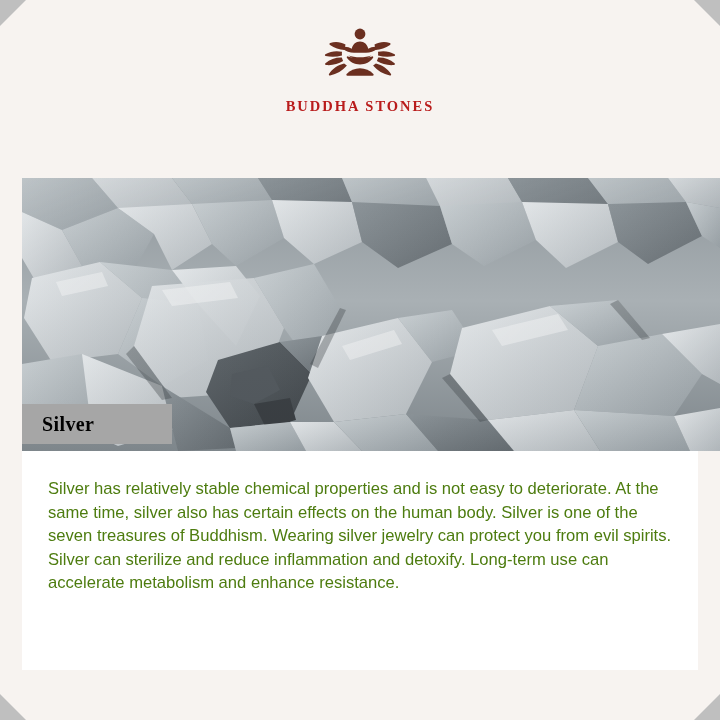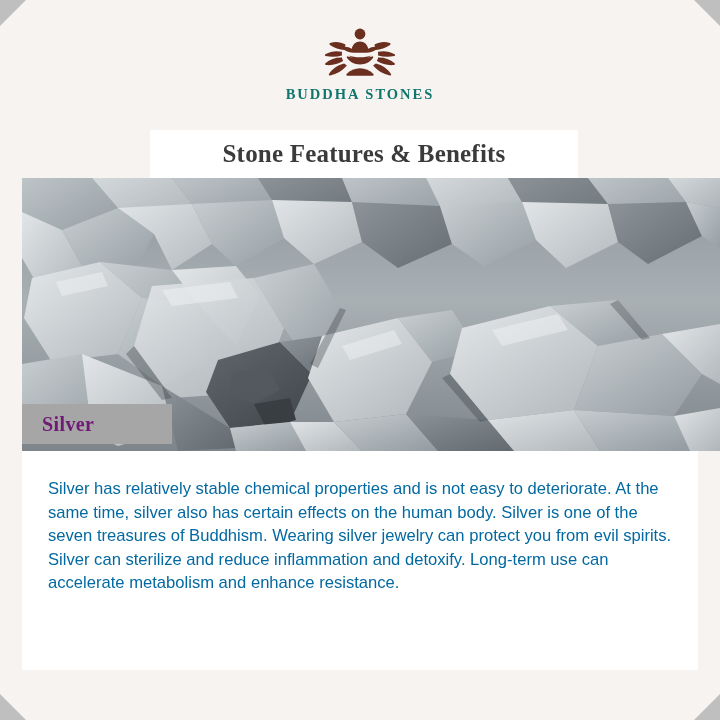--- a/index.html
+++ b/index.html
@@ -68,24 +68,24 @@
     justify-content: flex-start;
     padding-top: 20px;
     box-sizing: border-box;
   }
   .logo-mark {
     width: 150px;
     height: 62px;
     display: block;
   }
   .brand-name {
-    margin-top: 4px;
+    margin-top: 16px;
     font-size: 14.5px;
     letter-spacing: 2.0px;
-    color: #0f766e;
+    color: #b91c1c;
     font-weight: bold;
     font-family: "Liberation Serif", serif;
   }
 
   
   .title-band {
     position: absolute;
     left: 150px;
     top: 130px;
     width: 428px;
@@ -131,21 +131,21 @@
     align-items: center;
     padding-left: 20px;
     padding-right: 26px;
     box-sizing: border-box;
     z-index: 3;
   }
   .name-tag .name-text {
     font-family: "Liberation Serif", serif;
     font-weight: bold;
     font-size: 20px;
-    color: #701a75;
+    color: #000000;
     letter-spacing: 0.4px;
   }
 
   
   .desc-panel {
     position: absolute;
     left: 22px;
     top: 451px;
     width: 676px;
     height: 219px;
@@ -162,21 +162,21 @@
     margin-bottom: 16px;
   }
   .keywords .heart {
     color: #3a3a3a;
     font-size: 17px;
     padding: 0 1px;
   }
   .body-text {
     font-size: 16.6px;
     line-height: 1.42;
-    color: #0369a1;
+    color: #4d7c0f;
     font-family: "Liberation Sans", sans-serif;
   }
 
   
   .wedge-bl {
     position: absolute;
     left: 0;
     bottom: 0;
     width: 0;
     height: 0;
@@ -212,23 +212,20 @@
           <path d="M93.2 37.6c6-0.2 11.9 1.8 16.4 5.7 0.7 0.6 0.3 1.7-0.6 1.8-6 0.6-12-0.8-17.1-4 0.5-1.1 0.9-2.3 1.3-3.5z"></path>
           <path d="M90.9 43.5c6.2 1.5 11.6 5.2 15.1 10.4 0.5 0.8-0.2 1.8-1.1 1.6-6.6-1.3-12.5-4.8-16.8-9.9 1-0.6 1.9-1.3 2.8-2.1z"></path>
 
           <path d="M75 48.2c-5.1 0-9.9 2.1-13.4 5.7-0.6 0.7-0.1 1.8 0.8 1.8h25.2c0.9 0 1.4-1.1 0.8-1.8-3.5-3.6-8.3-5.7-13.4-5.7z"></path>
         </g>
       </svg>
     </span>
     <div class="brand-name">BUDDHA STONES</div>
   </div>
 
-  <div class="title-band">
-    <span class="title-text">Stone Features &amp; Benefits</span>
-  </div>
 
   <div class="photo">
     <svg viewBox="0 0 698 273" xmlns="http://www.w3.org/2000/svg" aria-hidden="true">
       <defs>
         <linearGradient id="bg" x1="0" y1="0" x2="0" y2="1">
           <stop offset="0" stop-color="#8f979c"></stop>
           <stop offset="0.45" stop-color="#a9b0b4"></stop>
           <stop offset="1" stop-color="#7e868b"></stop>
         </linearGradient>
         <linearGradient id="rockLight" x1="0" y1="0" x2="1" y2="1">

